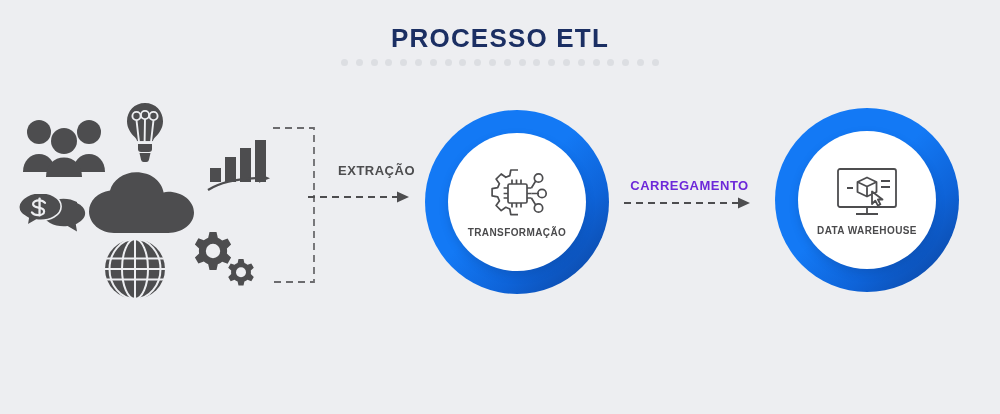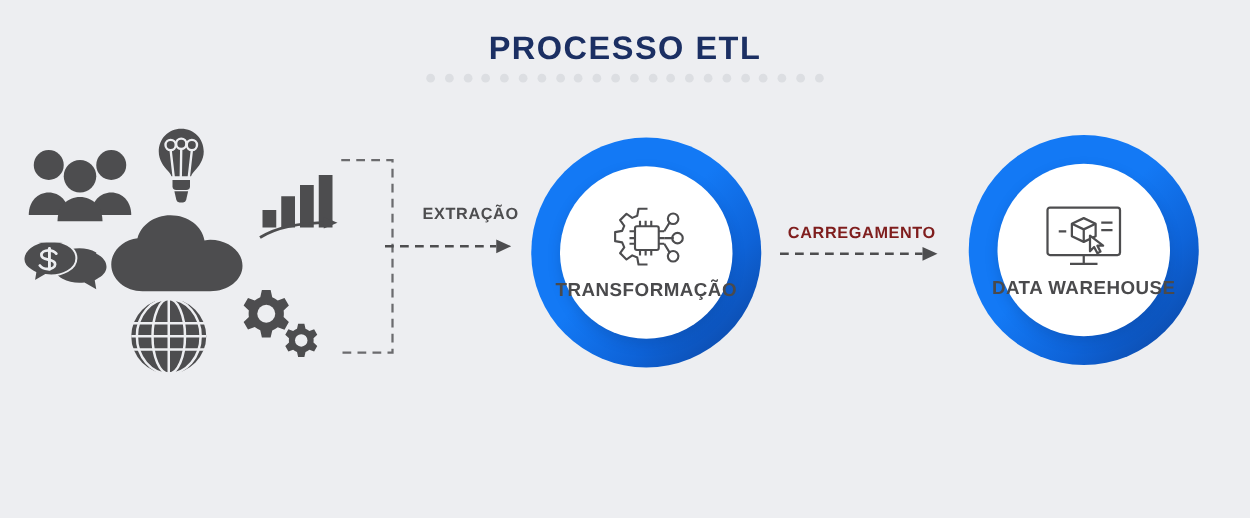--- a/index.html
+++ b/index.html
@@ -101,21 +101,21 @@
   }
   .loading-label {
     position: absolute;
     left: 622px;
     top: 178px;
     width: 135px;
     text-align: center;
     font-size: 13px;
     font-weight: bold;
     letter-spacing: 0.5px;
-    color: #7f1d1d;
+    color: #6d28d9;
   }
   .loading-arrow {
     position: absolute;
     left: 624px;
     top: 196px;
     width: 130px;
     height: 14px;
   }
 
   
@@ -152,21 +152,21 @@
     justify-content: center;
   }
   .node-icon {
     height: 56px;
     display: flex;
     align-items: center;
     justify-content: center;
     margin-bottom: 4px;
   }
   .node-label {
-    font-size: 15px;
+    font-size: 10px;
     font-weight: bold;
     letter-spacing: 0.4px;
     color: #4a4a4c;
     text-align: center;
     white-space: nowrap;
   }
 </style>
 </head>
 <body>
 

